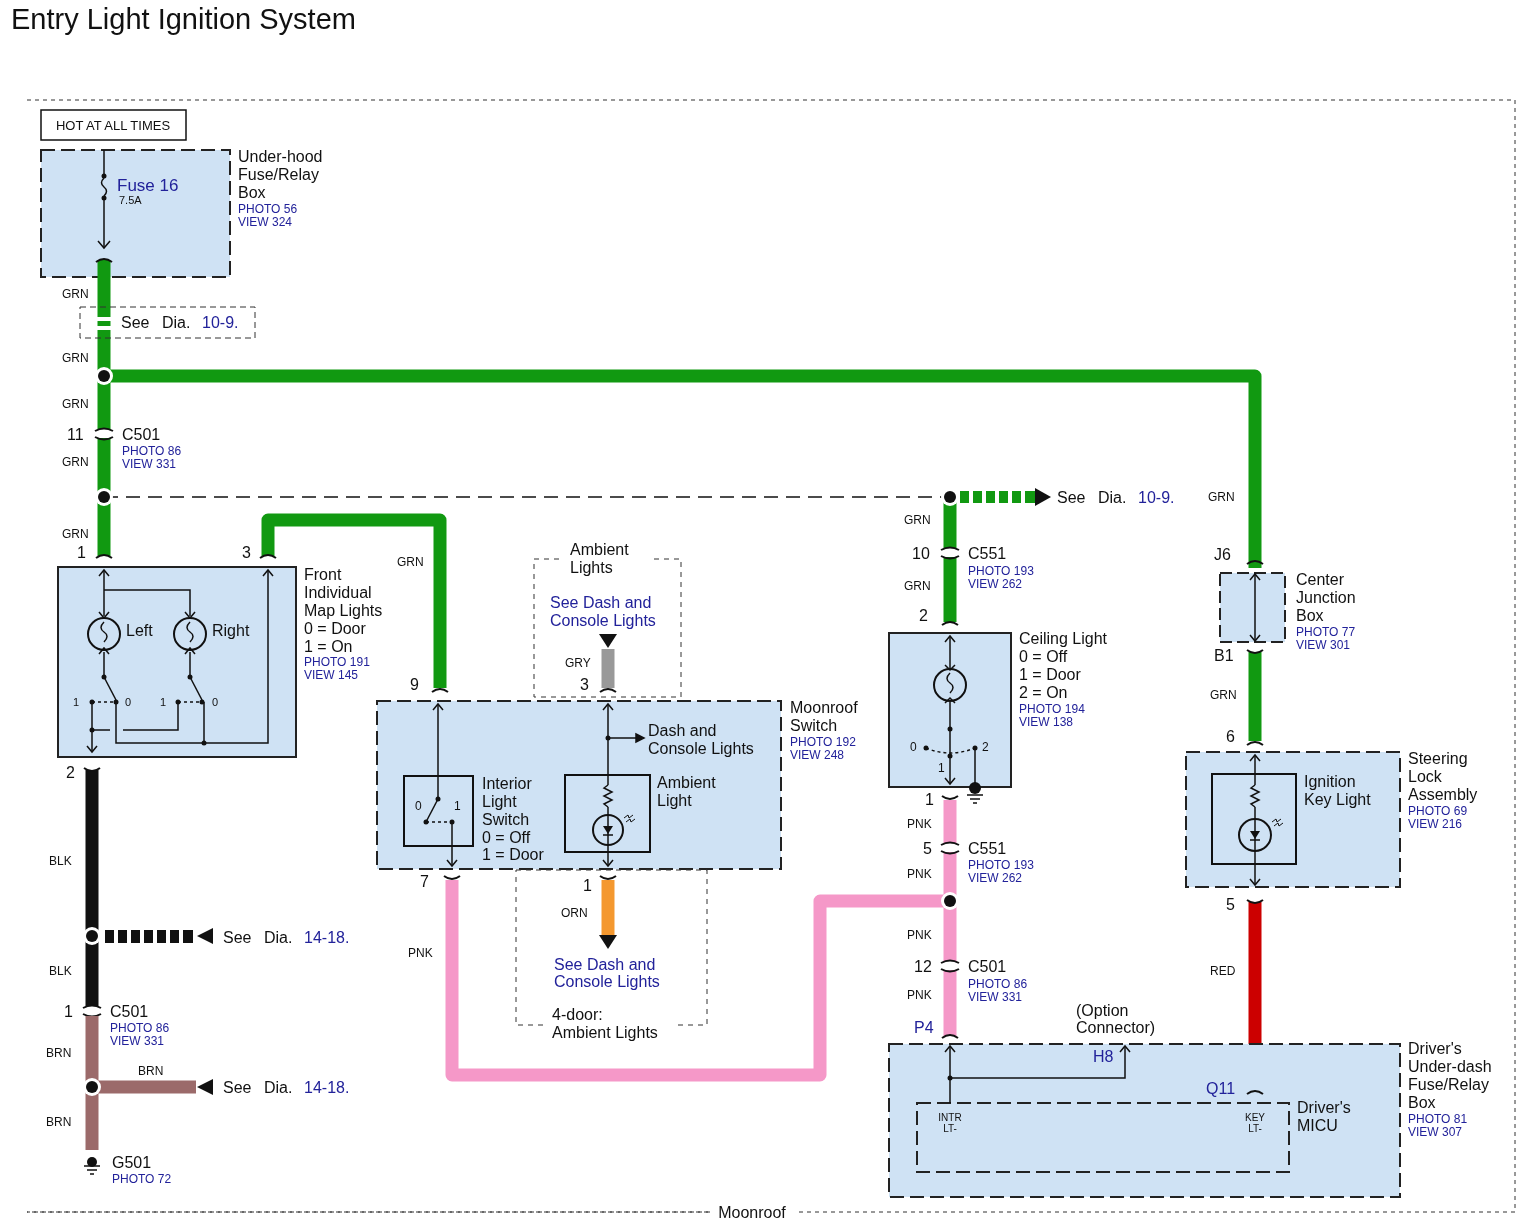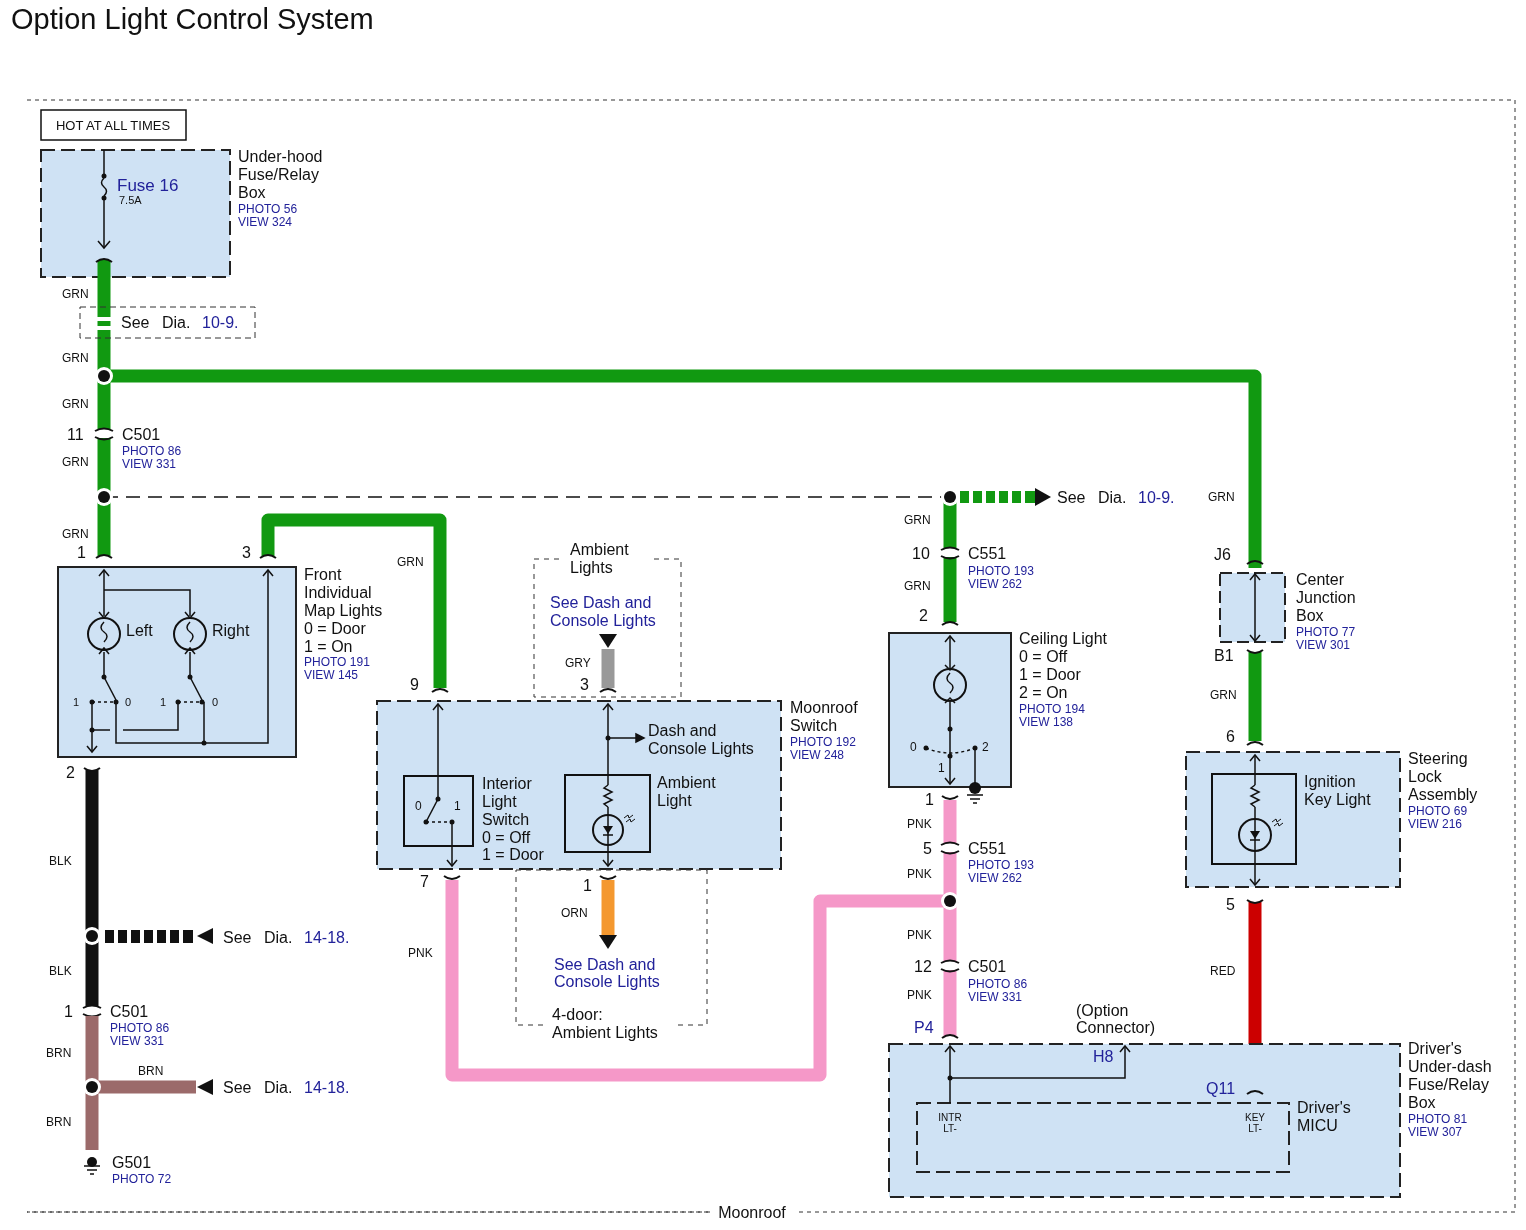--- a/index.html
+++ b/index.html
@@ -6,21 +6,21 @@
   body { width:1526px; height:1230px; position:relative; overflow:hidden; font-family:"Liberation Sans", sans-serif; color:#111; }
   .title { position:absolute; left:11px; top:3px; font-size:29px; color:#111; }
   svg#diagram { position:absolute; left:0; top:0; }
   .lbl { font-family:"Liberation Sans", sans-serif; }
   .k { fill:#111; }
   .b { fill:#22229a; }
 </style>
 </head>
 <body>
 
-<div class="title">Option Light Control System</div>
+<div class="title">Entry Light Ignition System</div>
 
 <svg id="diagram" width="1526" height="1230" viewBox="0 0 1526 1230" xmlns="http://www.w3.org/2000/svg">
 
   <path d="M27,100 L1515,100 L1515,1212 L795,1212 M710,1212 L27,1212 Z" fill="none" stroke="#333" stroke-width="1" stroke-dasharray="4,4"></path>
   <text x="752" y="1218" text-anchor="middle" font-size="16" class="k lbl">Moonroof</text>
 
   <rect x="41" y="110" width="145" height="30" fill="#fff" stroke="#111" stroke-width="1.5"></rect>
   <text x="113" y="130" text-anchor="middle" font-size="13" class="k lbl">HOT AT ALL TIMES</text>
 
   <rect x="41" y="150" width="189" height="127" fill="#cfe2f4" stroke="#222" stroke-width="2" stroke-dasharray="14,6"></rect>

